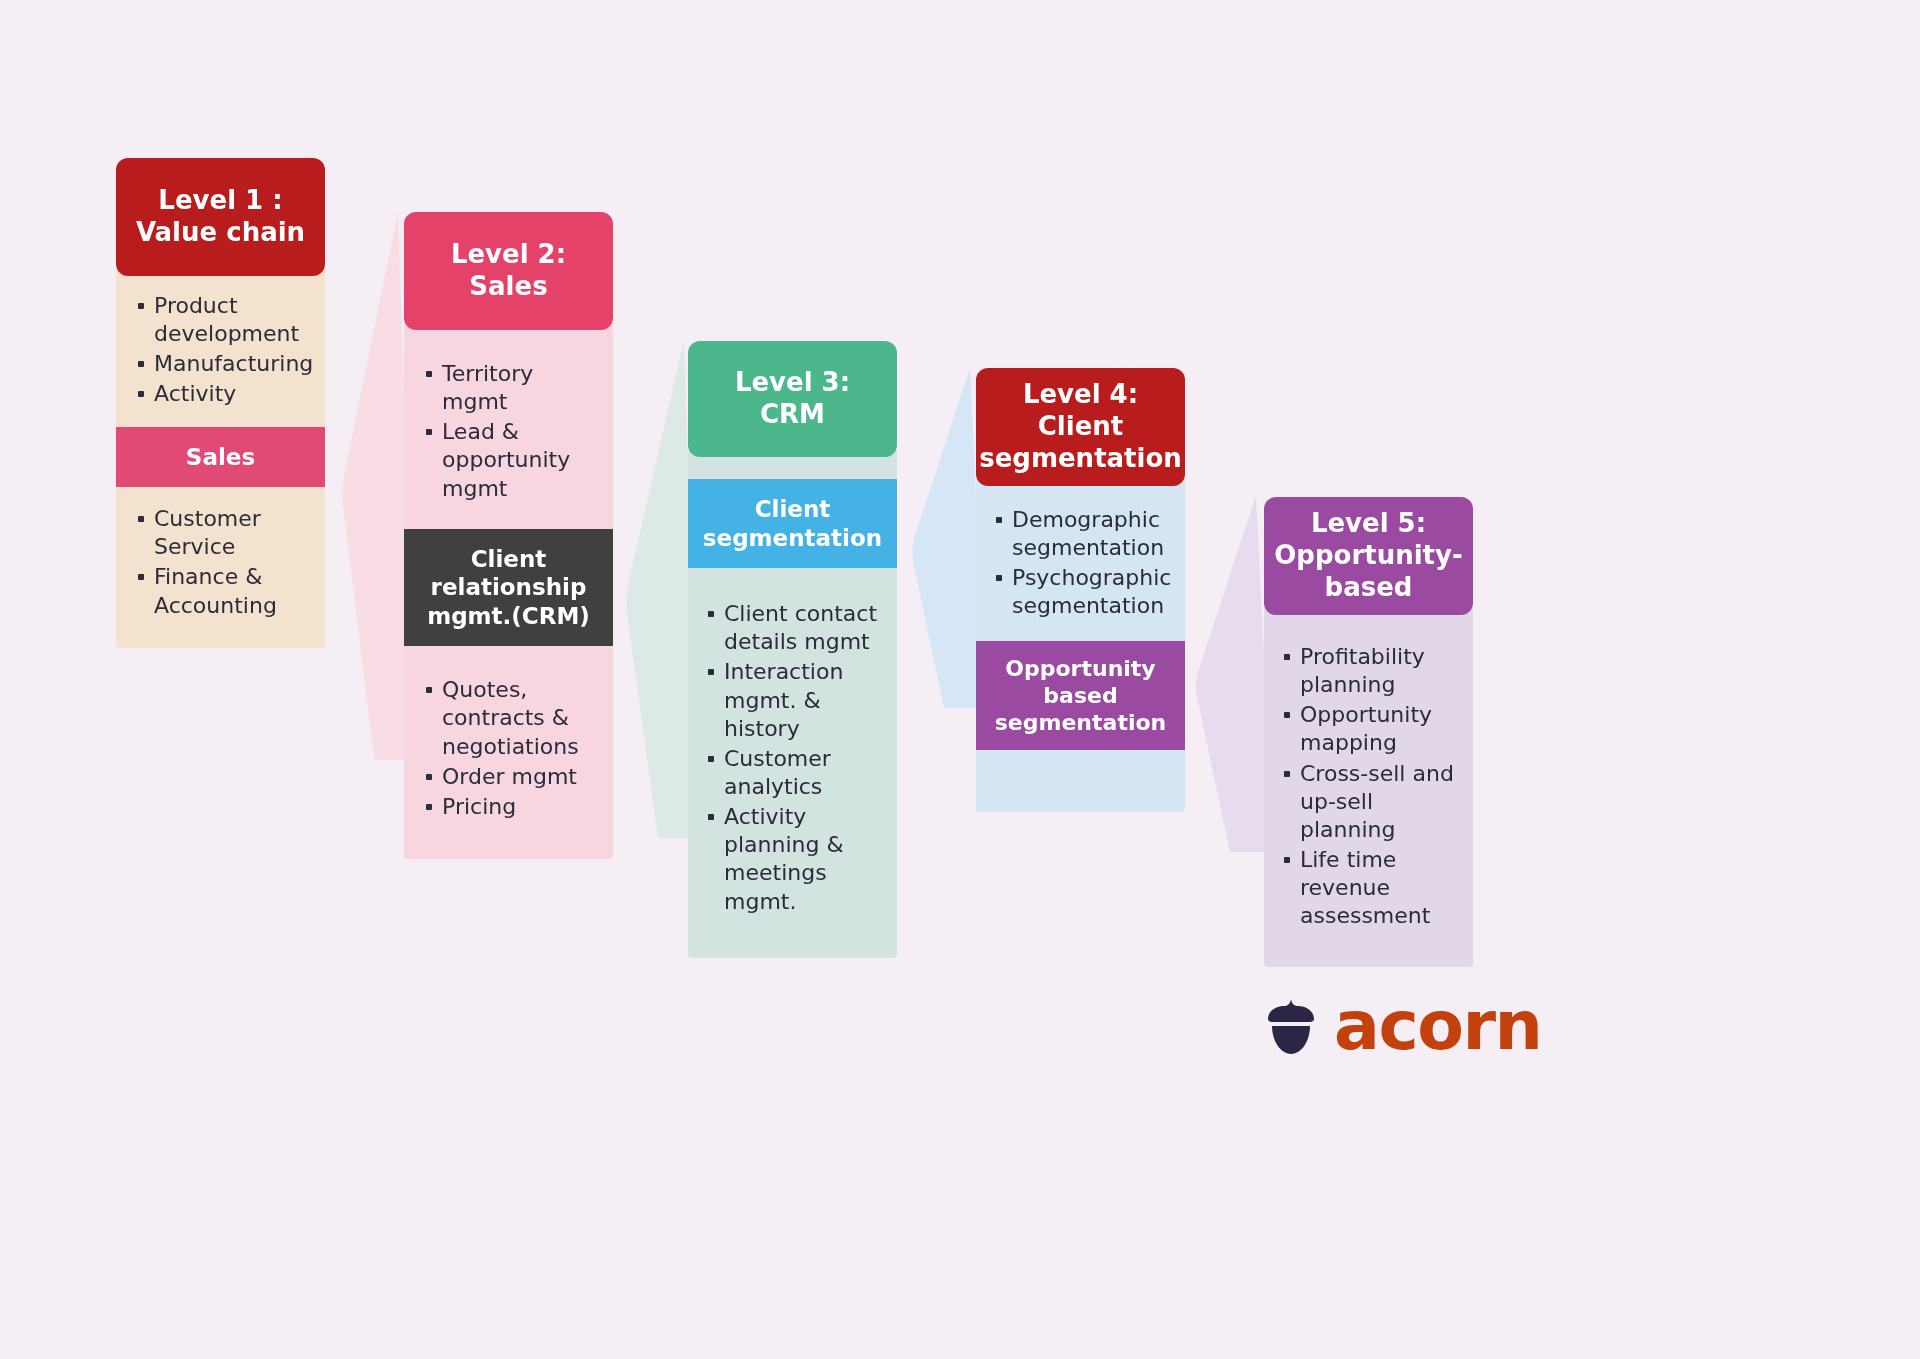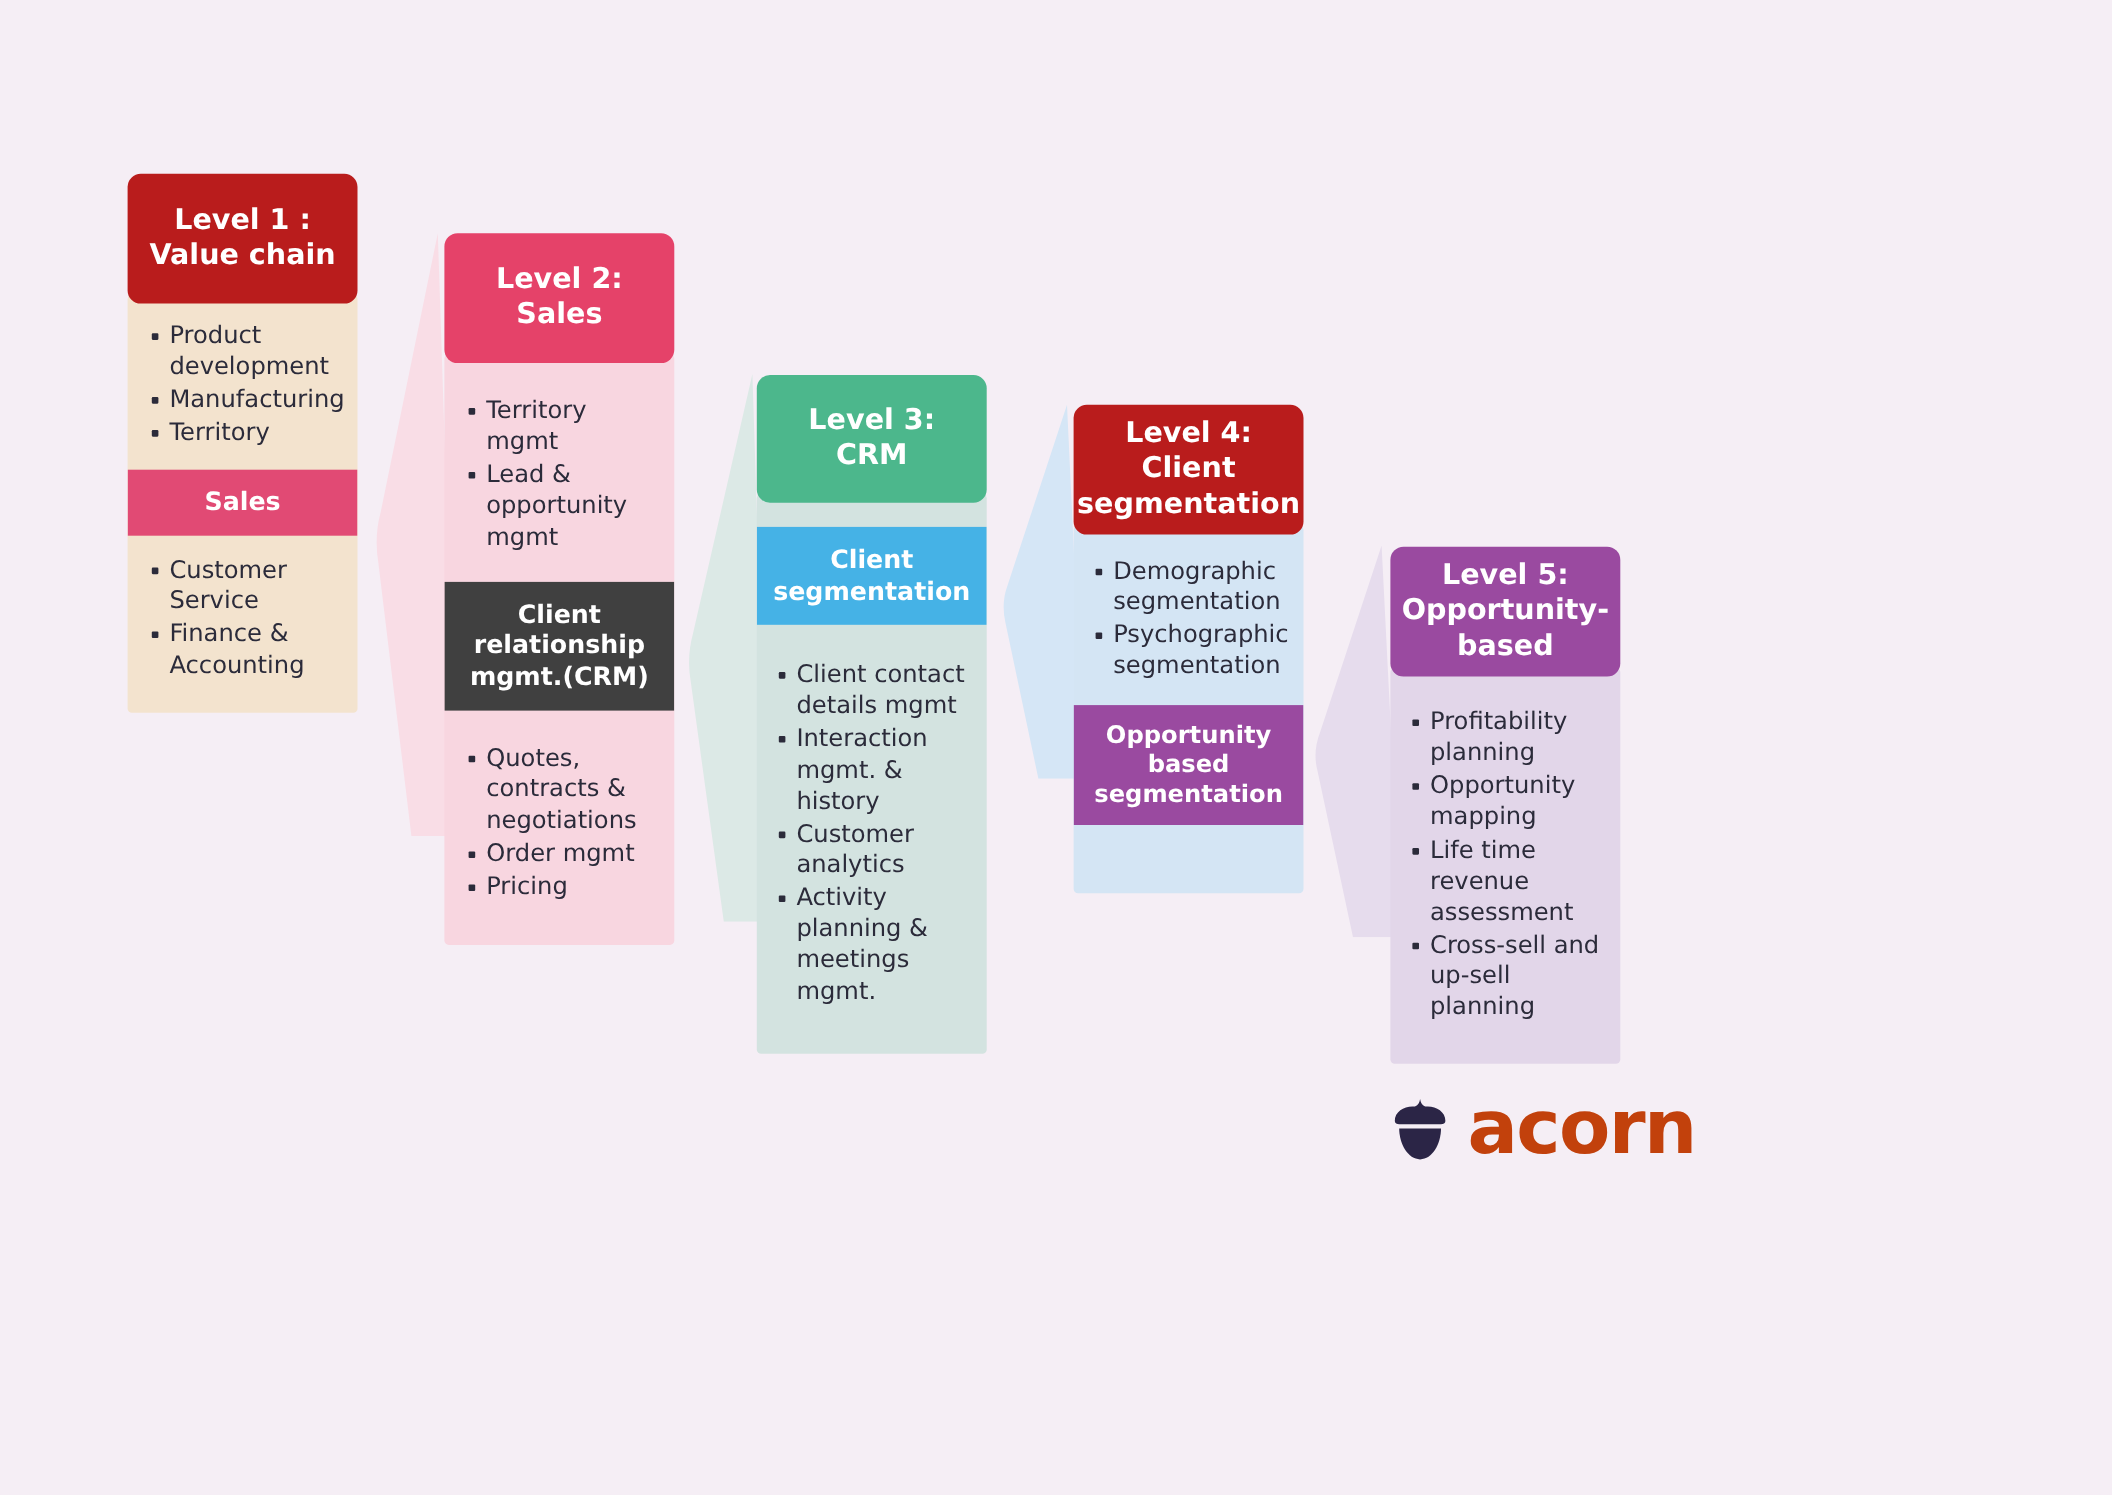--- a/index.html
+++ b/index.html
@@ -137,21 +137,21 @@
       <div>
         <div>Level 1 :</div>
         <div>Value chain</div>
       </div>
     </div>
     <div class="col-body" style="background:#f3e3ce; margin-top:-8px; padding-top:8px;">
       <div class="seg" style="padding:16px 16px 16px 20px;">
         <ul>
           <li>Product development</li>
           <li>Manufacturing</li>
-          <li>Territory</li>
+          <li>Activity</li>
         </ul>
       </div>
       <div class="band" style="background:#e14a74; padding:16px 10px;">
         <span>Sales</span>
       </div>
       <div class="seg" style="padding:18px 16px 26px 20px;">
         <ul>
           <li>Customer Service</li>
           <li>Finance &amp; Accounting</li>
         </ul>
@@ -237,22 +237,22 @@
         <div>Level 5:</div>
         <div>Opportunity-</div>
         <div>based</div>
       </div>
     </div>
     <div class="col-body" style="background:#e2d6e9; margin-top:-8px; padding-top:8px;">
       <div class="seg" style="padding:28px 12px 34px 18px;">
         <ul>
           <li>Profitability planning</li>
           <li>Opportunity mapping</li>
+          <li>Cross-sell and up-sell planning</li>
           <li>Life time revenue assessment</li>
-          <li>Cross-sell and up-sell planning</li>
         </ul>
       </div>
     </div>
   </div>
 
   <div id="logo">
     <div class="mark">
       <svg width="58" height="62" viewBox="0 0 58 62">
         <path d="M29 4 C30 10 33 11 36 11 C44 11 52 16 52 24 C52 26 50 27 48 27 L10 27 C8 27 6 26 6 24 C6 16 14 11 22 11 C25 11 28 10 29 4 Z" fill="#2b2546"></path>
         <path d="M10 31 L48 31 C48 45 40 59 29 59 C18 59 10 45 10 31 Z" fill="#2b2546"></path>

